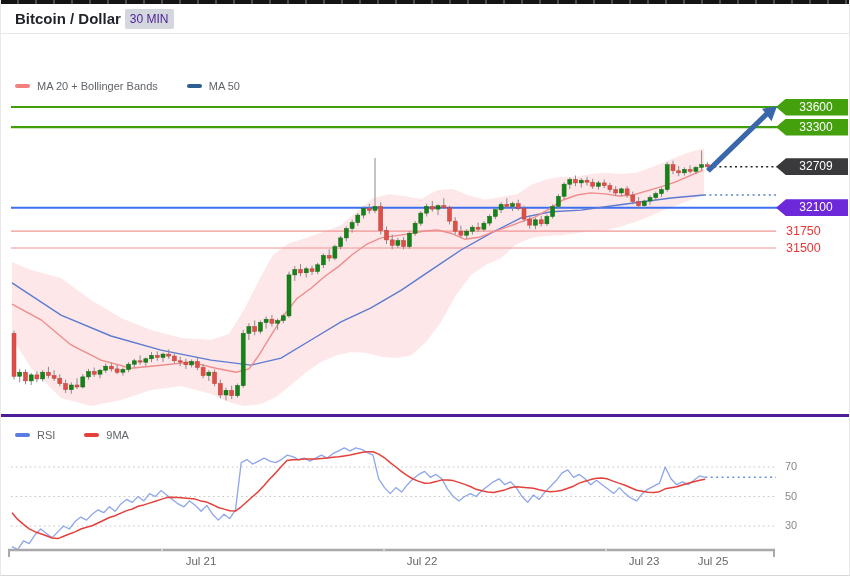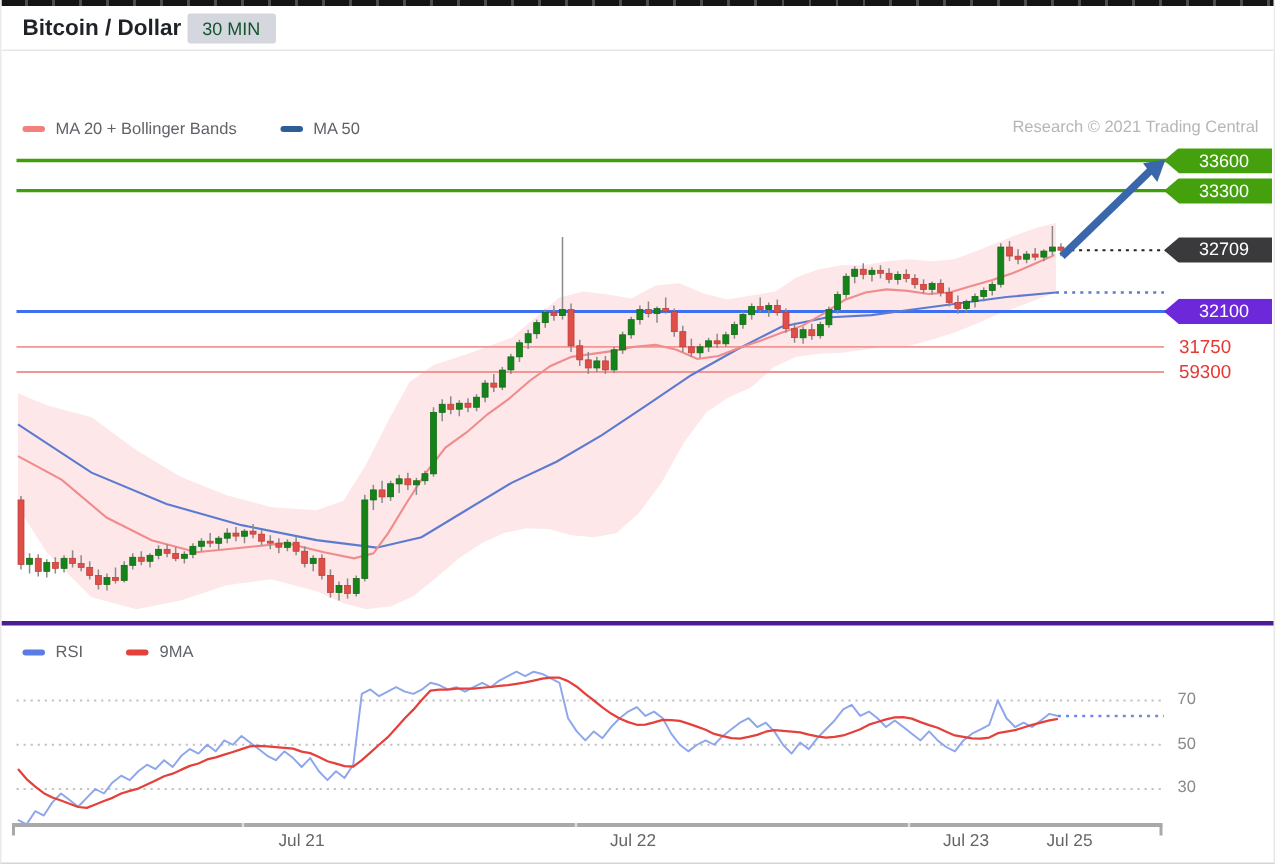--- a/index.html
+++ b/index.html
@@ -14,21 +14,21 @@
     position:absolute; left:0; top:0; width:850px; height:4px;
     background:repeating-linear-gradient(90deg,#141414 0 16px,#4d4d4d 16px 18px);
   }
   .header {
     position:absolute; left:0; top:4px; width:850px; height:30px;
     display:flex; align-items:center; padding:0 14px; gap:4px;
     border-bottom:1px solid #e7e7e7; background:#fff;
   }
   .title { font-size:15px; font-weight:bold; color:#1f2328; }
   .badge {
-    background:#d4d8de; color:#14532d; font-size:12px; padding:3px 10px; border-radius:2px;
+    background:#d4d8de; color:#4c1d95; font-size:12px; padding:3px 5px; border-radius:2px;
   }
   .dateline {
     position:absolute; left:0; top:34px; width:850px; height:28px;
     display:flex; align-items:center; padding:0 14px; font-size:12.5px; color:#333; background:#fff;
   }
   .chart-area { position:absolute; left:0; top:62px; width:850px; height:352px; }
   .rsi-area { position:absolute; left:0; top:414px; width:850px; height:162px; border-top:3px solid #4c1d95; }
   svg.layer { position:absolute; left:0; top:0; }
   .legend { position:absolute; display:flex; align-items:center; gap:21px; font-size:11px; color:#5f6368; z-index:5; }
   .legend-main { left:14px; top:18px; }
@@ -62,21 +62,20 @@
     <div class="legend legend-main">
       <span class="item">
         <span class="dash" id="dash-ma20" style="background: rgb(244, 128, 126);"></span>
         <span>MA 20 + Bollinger Bands</span>
       </span>
       <span class="item">
         <span class="dash" id="dash-ma50" style="background: rgb(46, 95, 148);"></span>
         <span>MA 50</span>
       </span>
     </div>
-    <div class="watermark">Research © 2021 Trading Central</div>
     <svg id="main-svg" class="layer" width="850" height="352" viewBox="0 62 850 352">
         <polygon points="11,262.1 30,270.1 60,278.1 90,300.1 120,318.1 150,330.1 180,338.1 210,340.1 228,333.9 243,309.8 258,280.2 272,254.7 288,243.3 305,237.9 322,231.9 340,225.2 356,211.7 372,198.3 388,194.3 404,196.3 420,199.0 436,190.3 452,188.9 468,195.6 484,199.7 500,197.0 516,194.3 530,184.9 545,179.5 560,176.8 575,176.8 590,174.1 605,172.8 620,174.1 635,172.8 650,167.4 665,161.4 680,155.3 692,151.3 703,148.6 703,195.0 692,199.0 680,203.7 665,209.1 650,215.8 635,221.8 620,226.5 605,230.5 590,231.2 575,233.2 560,235.2 545,235.9 530,237.9 515,244.6 500,258.1 485,264.8 470,274.9 455,295.0 440,321.9 425,342.0 410,355.4 395,358.1 380,356.8 365,352.7 350,352.1 335,355.4 320,362.1 305,372.2 290,385.0 275,397.1 260,404.1 243,406.1 228,402.2 210,394.1 180,386.1 150,390.1 120,400.1 90,406.1 60,398.1 30,368.1 11,338.1" fill="rgba(243,133,138,0.20)"></polygon>
         <line x1="10" y1="107.0" x2="779" y2="107.0" stroke="#419e0b" stroke-width="2.2"></line>
         <line x1="10" y1="127.1" x2="779" y2="127.1" stroke="#419e0b" stroke-width="2.2"></line>
         <line x1="708" y1="166.8" x2="779" y2="166.8" stroke="#222222" stroke-width="1.4" stroke-dasharray="2 3.2"></line>
         <line x1="10" y1="207.7" x2="779" y2="207.7" stroke="#3d6ff0" stroke-width="2"></line>
         <line x1="10" y1="231.2" x2="775" y2="231.2" stroke="#f09694" stroke-width="1.2"></line>
         <line x1="10" y1="248.0" x2="775" y2="248.0" stroke="#f09694" stroke-width="1.2"></line>
         <polyline points="11,282.9 60,315.1 110,336.0 160,350.1 210,360.1 250,365.1 280,358.1 310,340.0 340,321.9 370,307.8 400,290.3 430,270.2 460,250.0 490,233.2 520,217.8 550,211.7 580,210.1 610,206.0 640,202.0 670,198.0 703,195.0" fill="none" stroke="#5c7bd0" stroke-width="1.4"></polyline>
         <line x1="703" y1="195.0" x2="775" y2="195.0" stroke="#5c7bd0" stroke-width="1.6" stroke-dasharray="2 3.4"></line>
@@ -327,21 +326,21 @@
         <rect x="704.3" y="164.7" width="4" height="2.1" fill="#df4f49" stroke="#c03c36" stroke-width="0.5"></rect>
         <line x1="707" y1="170.8" x2="766" y2="113.7" stroke="#3a67ab" stroke-width="5.2"></line>
         <polygon points="776,106.3 761.0,108.8 770.5,121.3" fill="#3a67ab"></polygon>
       </svg>
 
     <div class="price-tag" id="tag0" style="top: 36.5px; background: rgb(68, 160, 13); color: rgb(255, 255, 255);">33600</div>
     <div class="price-tag" id="tag1" style="top: 56.6px; background: rgb(68, 160, 13); color: rgb(255, 255, 255);">33300</div>
     <div class="price-tag" id="tag2" style="top: 96.3px; background: rgb(58, 58, 60); color: rgb(255, 255, 255);">32709</div>
     <div class="price-tag" id="tag3" style="top: 137.2px; background: #6d28d9; color: rgb(255, 255, 255);">32100</div>
     <div class="price-text" id="tag4" style="top: 161.7px; color: rgb(229, 57, 53);">31750</div>
-    <div class="price-text" id="tag5" style="top: 178.5px; color: rgb(229, 57, 53);">59300</div>
+    <div class="price-text" id="tag5" style="top: 178.5px; color: rgb(229, 57, 53);">31500</div>
   </div>
 
   <div class="rsi-area">
     <div class="legend legend-rsi">
       <span class="item">
         <span class="dash" id="dash-rsi" style="background: rgb(91, 124, 226);"></span>
         <span>RSI</span>
       </span>
       <span class="item">
         <span class="dash" id="dash-9ma" style="background: rgb(228, 64, 60);"></span>

